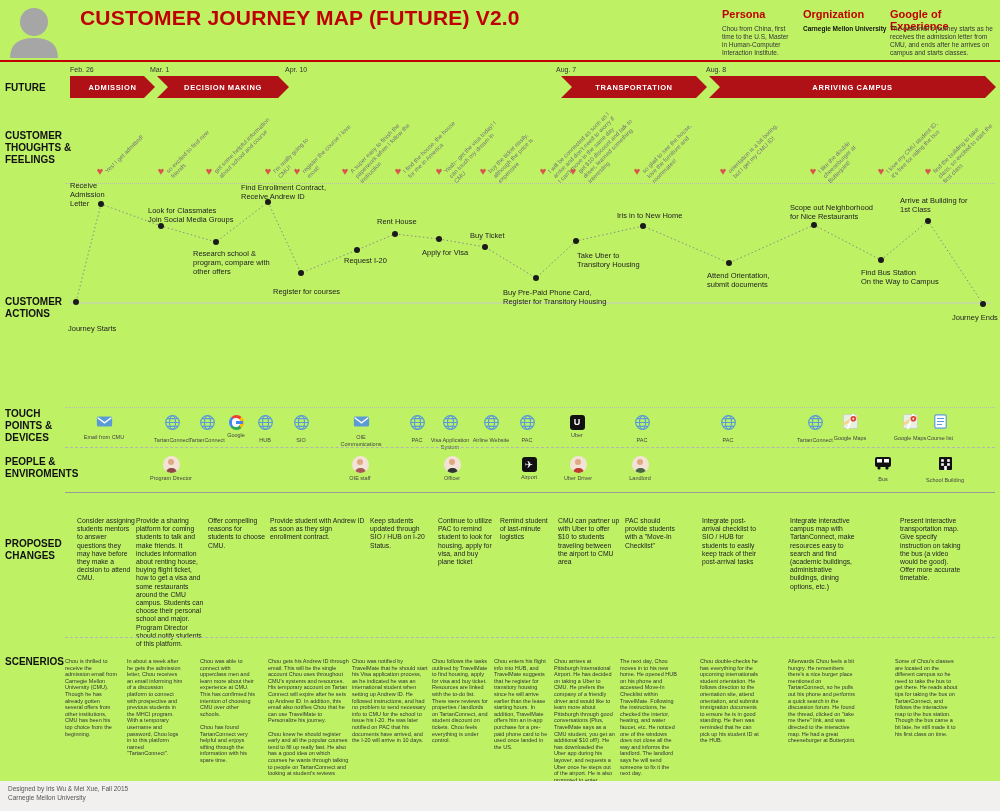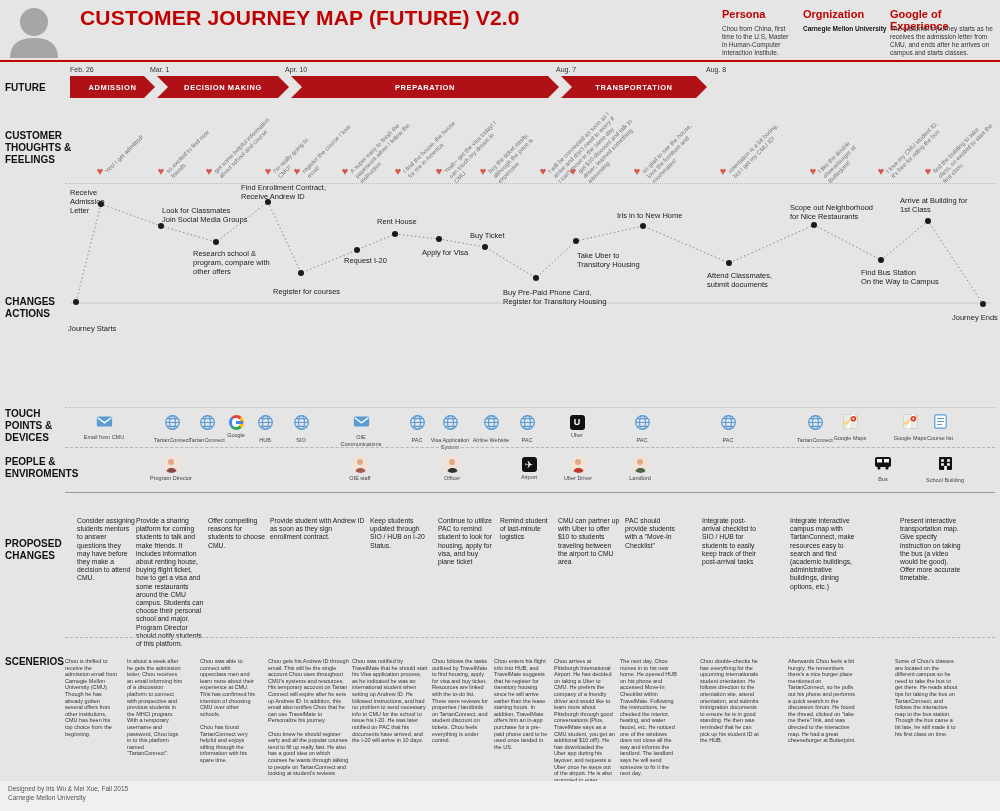--- a/index.html
+++ b/index.html
@@ -1,16 +1,16 @@
 <!DOCTYPE html>
 <html><head>
 <meta charset="utf-8">
 <style>
   html,body{margin:0;padding:0;background:#fff;}
-  #board{position:relative;width:1000px;height:811px;background:#e5e5e5;overflow:hidden;
+  #board{position:relative;width:1000px;height:811px;background:#bef264;overflow:hidden;
          font-family:"Liberation Sans",sans-serif;color:#1a1a1a;}
   .abs{position:absolute;}
 
   
   .title{left:80px;top:6px;font-size:21px;font-weight:bold;color:#C00000;letter-spacing:.2px;}
   .subtitle{left:81px;top:37px;font-size:13px;font-weight:bold;color:#111;}
   .hcol-label{top:8px;font-size:11px;font-weight:bold;color:#C00000;}
   .hcol-text{top:25px;font-size:6.5px;line-height:8px;color:#333;}
   .redline{left:0;top:60px;width:1000px;height:2px;background:#C00000;}
 
@@ -86,36 +86,36 @@
   <div class="abs hcol-label" style="left:722px">Persona</div>
   <div class="abs hcol-text" style="left:722px;width:72px">Chou from China, first time to the U.S, Master in Human-Computer Interaction Institute.</div>
   <div class="abs hcol-label" style="left:803px">Orgnization</div>
   <div class="abs hcol-text" style="left:803px;width:86px;font-weight:bold;color:#111">Carnegie Mellon University</div>
   <div class="abs hcol-label" style="left:890px">Google of Experience</div>
   <div class="abs hcol-text" style="left:890px;width:105px">The customer's journey starts as he receives the admission letter from CMU, and ends after he arrives on campus and starts classes.</div>
   <div class="abs redline"></div>
 
   <div class="abs rowlab" style="top:82px">FUTURE</div>
   <div class="abs rowlab" style="top:130px">CUSTOMER THOUGHTS &amp; FEELINGS</div>
-  <div class="abs rowlab" style="top:296px">CHANGES ACTIONS</div>
+  <div class="abs rowlab" style="top:296px">CUSTOMER ACTIONS</div>
   <div class="abs rowlab" style="top:408px">TOUCH POINTS &amp; DEVICES</div>
   <div class="abs rowlab" style="top:456px">PEOPLE &amp; ENVIROMENTS</div>
   <div class="abs rowlab" style="top:538px">PROPOSED CHANGES</div>
   <div class="abs rowlab" style="top:656px">SCENERIOS</div>
 
   <div class="abs date" style="left:70px">Feb. 26</div>
   <div class="abs date" style="left:150px">Mar. 1</div>
   <div class="abs date" style="left:285px">Apr. 10</div>
   <div class="abs date" style="left:556px">Aug. 7</div>
   <div class="abs date" style="left:706px">Aug. 8</div>
 
   <div class="abs phase ph-first" style="left:70px;width:85px">ADMISSION</div>
   <div class="abs phase ph-mid" style="left:157px;width:132px">DECISION MAKING</div>
-  <div class="abs phase ph-mid" style="left:291px;width:268px">PREPARATION</div>
   <div class="abs phase ph-mid" style="left:561px;width:146px">TRANSPORTATION</div>
+  <div class="abs phase ph-mid" style="left:709px;width:287px">ARRIVING CAMPUS</div>
 
   <span class="abs heart" style="left:94px"></span>
   <span class="abs heart" style="left:155px"></span>
   <span class="abs heart" style="left:203px"></span>
   <span class="abs heart" style="left:262px"></span>
   <span class="abs heart" style="left:291px"></span>
   <span class="abs heart" style="left:339px"></span>
   <span class="abs heart" style="left:392px"></span>
   <span class="abs heart" style="left:433px"></span>
   <span class="abs heart" style="left:477px"></span>
@@ -165,39 +165,39 @@
       <circle cx="643" cy="226" r="3"></circle>
         <circle cx="729" cy="263" r="3"></circle>
         <circle cx="814" cy="225" r="3"></circle>
       <circle cx="881" cy="260" r="3"></circle>
         <circle cx="928" cy="221" r="3"></circle>
         <circle cx="983" cy="304" r="3"></circle>
     </g>
   </svg>
 
   <div class="abs act" style="left:68px;top:324px;width:70px">Journey Starts</div>
-  <div class="abs act" style="left:70px;top:188px;width:48px">Receive Admission Letter</div>
-  <div class="abs act" style="left:162px;top:206px;width:115px">Look for Classmates
+  <div class="abs act" style="left:70px;top:181px;width:48px">Receive Admission Letter</div>
+  <div class="abs act" style="left:148px;top:206px;width:115px">Look for Classmates
 Join Social Media Groups</div>
   <div class="abs act" style="left:193px;top:249px;width:95px">Research school &amp;
 program, compare with
 other offers</div>
   <div class="abs act" style="left:241px;top:183px;width:120px">Find Enrollment Contract,
 Receive Andrew ID</div>
   <div class="abs act" style="left:273px;top:287px;width:100px">Register for courses</div>
   <div class="abs act" style="left:344px;top:256px;width:60px">Request I-20</div>
   <div class="abs act" style="left:377px;top:217px;width:60px">Rent House</div>
   <div class="abs act" style="left:422px;top:248px;width:70px">Apply for Visa</div>
   <div class="abs act" style="left:470px;top:231px;width:60px">Buy Ticket</div>
   <div class="abs act" style="left:503px;top:288px;width:140px">Buy Pre-Paid Phone Card,
 Register for Transitory Housing</div>
   <div class="abs act" style="left:577px;top:251px;width:90px">Take Uber to
 Transitory Housing</div>
   <div class="abs act" style="left:617px;top:211px;width:110px">Iris in to New Home</div>
-  <div class="abs act" style="left:707px;top:271px;width:100px">Attend Classmates,
+  <div class="abs act" style="left:707px;top:271px;width:100px">Attend Orientation,
 submit documents</div>
   <div class="abs act" style="left:790px;top:203px;width:120px">Scope out Neighborhood
 for Nice Restaurants</div>
   <div class="abs act" style="left:861px;top:268px;width:115px">Find Bus Station
 On the Way to Campus</div>
   <div class="abs act" style="left:900px;top:196px;width:110px">Arrive at Building for
 1st Class</div>
   <div class="abs act" style="left:952px;top:313px;width:60px">Journey Ends</div>
 
   <div class="abs sep" style="left:65px;top:407px;width:930px"></div>

